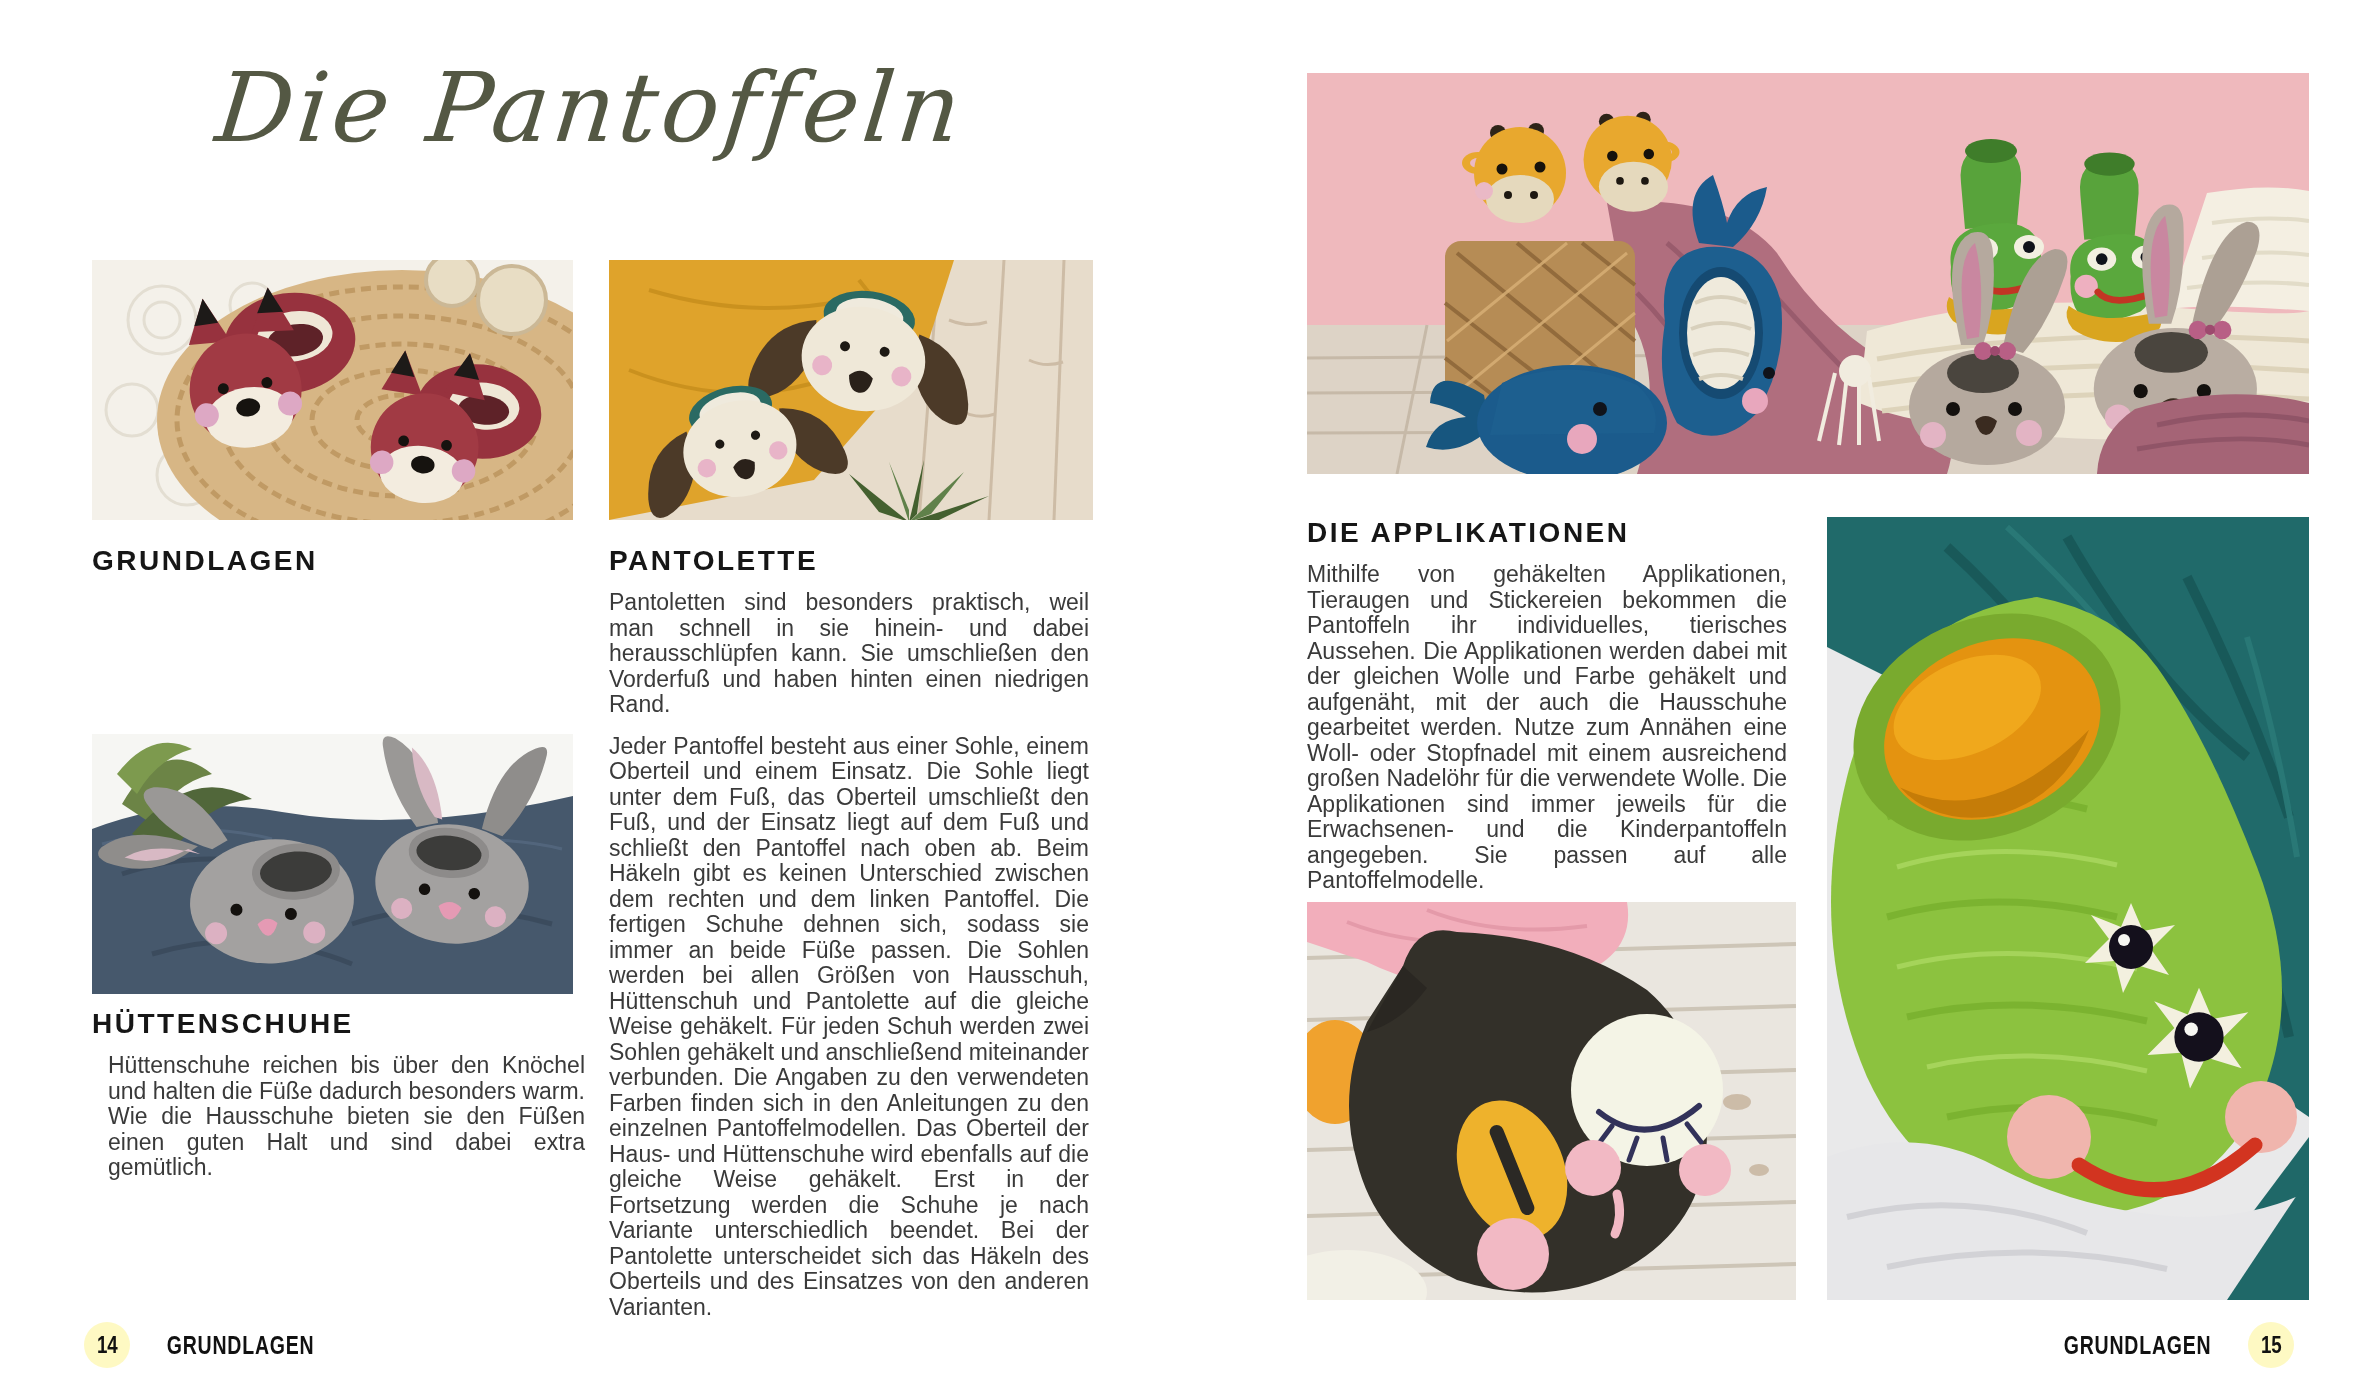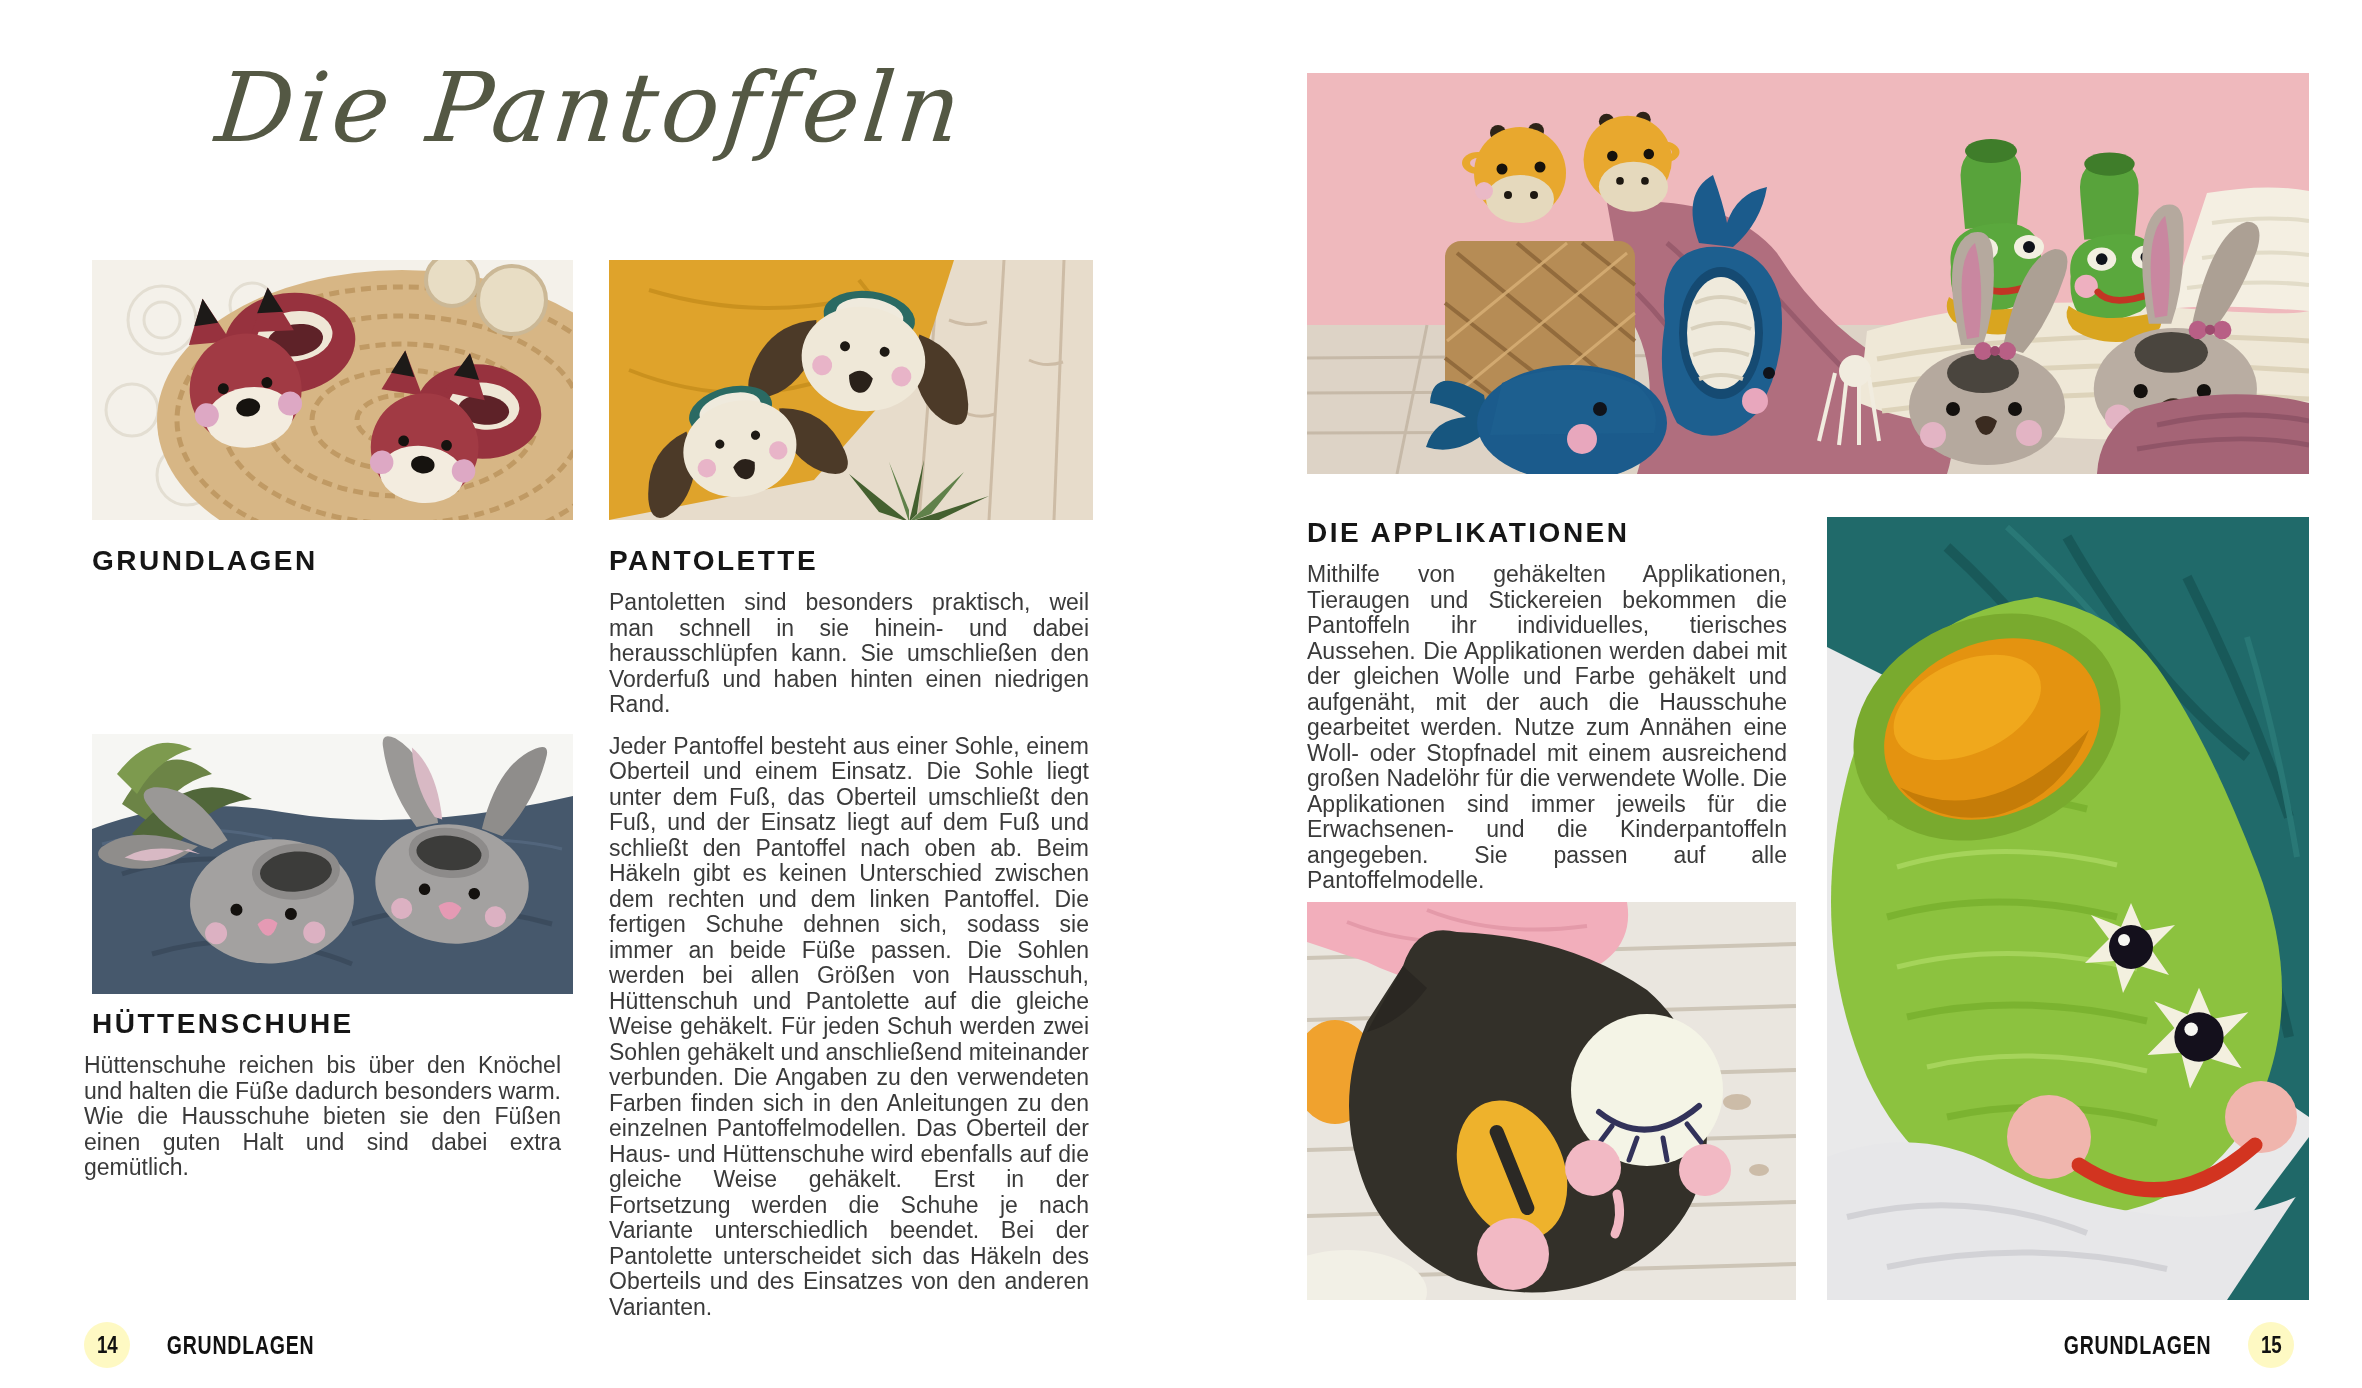--- a/index.html
+++ b/index.html
@@ -199,21 +199,21 @@
         <circle cx="-28" cy="8" r="6" fill="#14110e"></circle>
         <circle cx="24" cy="8" r="6" fill="#14110e"></circle>
         <path d="M-12,24 q12,-10 24,0 q-5,13 -12,13 q-7,0 -12,-13 Z" fill="#e59ab4"></path>
         <circle cx="-50" cy="30" r="11" fill="#dcb1c2"></circle>
         <circle cx="48" cy="30" r="11" fill="#dcb1c2"></circle>
       </g>
     </svg>
   </div>
 
   <h2 class="sec" style="left:92px;top:1008px;">HÜTTENSCHUHE</h2>
-  <div class="col" style="left:84px;top:1053px;width:483px;">
+  <div class="col" style="left:108px;top:1053px;width:483px;">
     <p>Hüttenschuhe reichen bis über den Knöchel und halten die Füße dadurch besonders warm. Wie die Hausschuhe bieten sie den Füßen einen guten Halt und sind dabei extra gemütlich.</p>
   </div>
 
   <h2 class="sec" style="left:609px;top:545px;text-align:right;">PANTOLETTE</h2>
   <div class="col" style="left:609px;top:590px;width:486px;">
     <p>Pantoletten sind besonders praktisch, weil man schnell in sie hinein- und dabei herausschlüpfen kann. Sie umschließen den Vorderfuß und haben hinten einen niedrigen Rand.</p>
     <p style="margin-top:16px;">Jeder Pantoffel besteht aus einer Sohle, einem Oberteil und einem Einsatz. Die Sohle liegt unter dem Fuß, das Oberteil umschließt den Fuß, und der Einsatz liegt auf dem Fuß und schließt den Pantoffel nach oben ab. Beim Häkeln gibt es keinen Unterschied zwischen dem rechten und dem linken Pantoffel. Die fertigen Schuhe dehnen sich, sodass sie immer an beide Füße passen. Die Sohlen werden bei allen Größen von Hausschuh, Hüttenschuh und Pantolette auf die gleiche Weise gehäkelt. Für jeden Schuh werden zwei Sohlen gehäkelt und anschließend miteinander verbunden. Die Angaben zu den verwendeten Farben finden sich in den Anleitungen zu den einzelnen Pantoffelmodellen. Das Oberteil der Haus- und Hüttenschuhe wird ebenfalls auf die gleiche Weise gehäkelt. Erst in der Fortsetzung werden die Schuhe je nach Variante unterschiedlich beendet. Bei der Pantolette unterscheidet sich das Häkeln des Oberteils und des Einsatzes von den anderen Varianten.</p>
   </div>
 
   <div class="footer" style="left:84px;top:1322px;">

